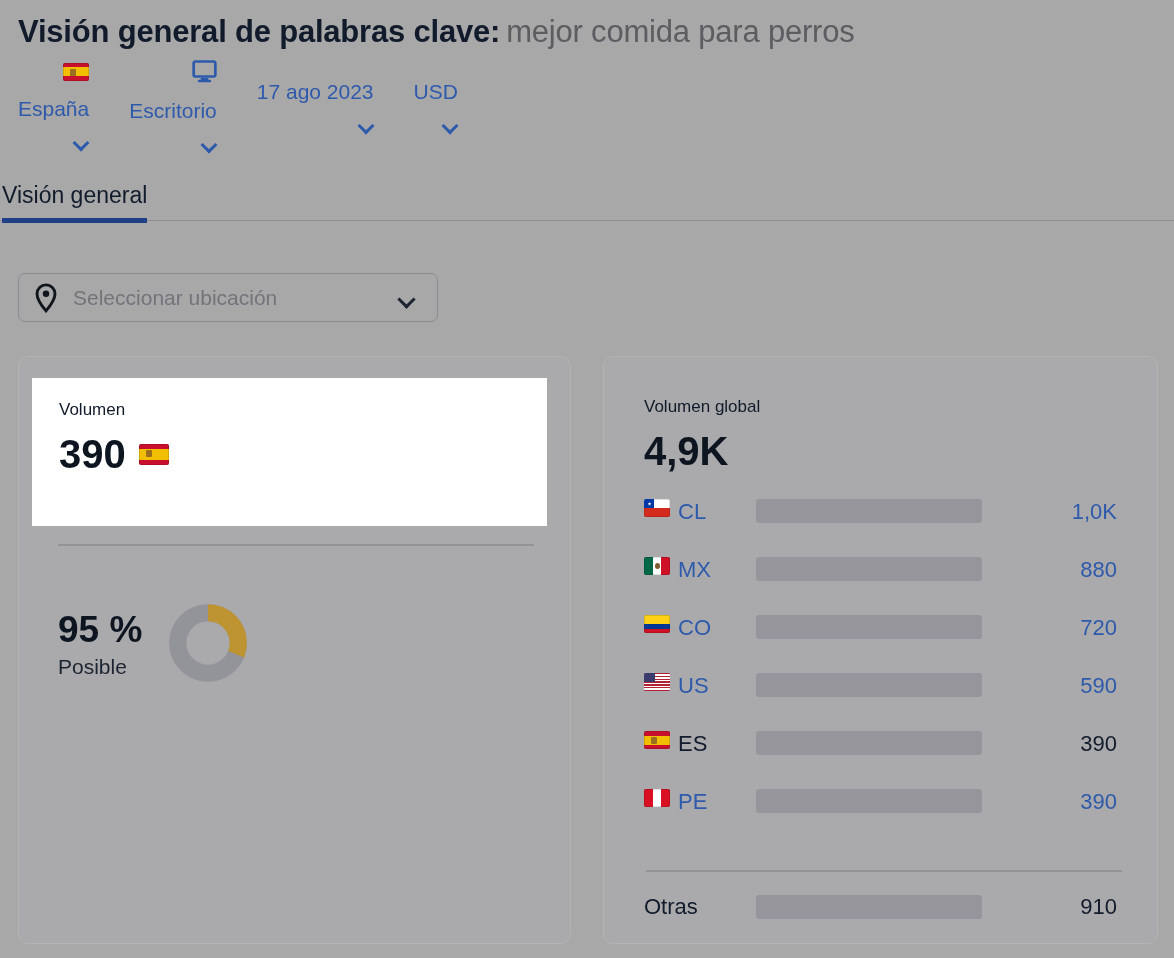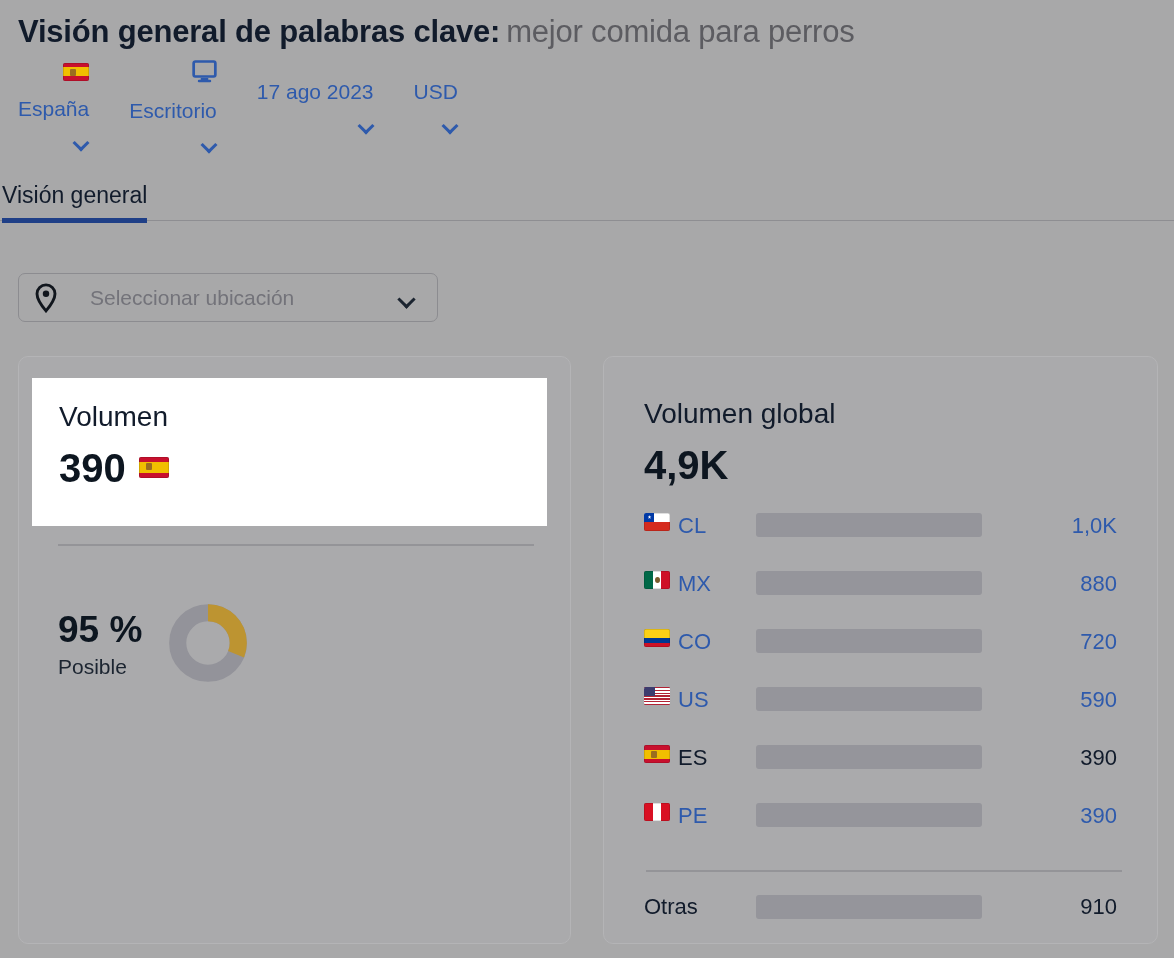--- a/index.html
+++ b/index.html
@@ -189,21 +189,20 @@
     top: 273px;
     width: 420px;
     height: 49px;
     border: 1px solid #8c8c90;
     border-radius: 7px;
     display: flex;
     align-items: center;
     padding: 0 14px;
     box-sizing: border-box;
     cursor: pointer;
-    gap: 17px;
   }
   .pin-icon { flex: none; margin-right: 14px; display:flex; }
   .loc-placeholder {
     font-size: 21px;
     color: #73737a;
     flex: 1;
   }
   .loc-caret {
     width: 16px; height: 10px;
     position: relative;
@@ -246,21 +245,21 @@
     position: absolute;
     left: 13px;
     top: 21px;
     width: 515px;
     height: 148px;
     background: #ffffff;
     padding: 22px 27px 0 27px;
     box-sizing: border-box;
   }
   .metric-label {
-    font-size: 28px;
+    font-size: 17px;
     color: #111b2b;
     line-height: 1.2;
   }
   .metric-value {
     font-size: 40px;
     font-weight: bold;
     color: #0d1620;
     margin-top: 12px;
     display: flex;
     align-items: center;

